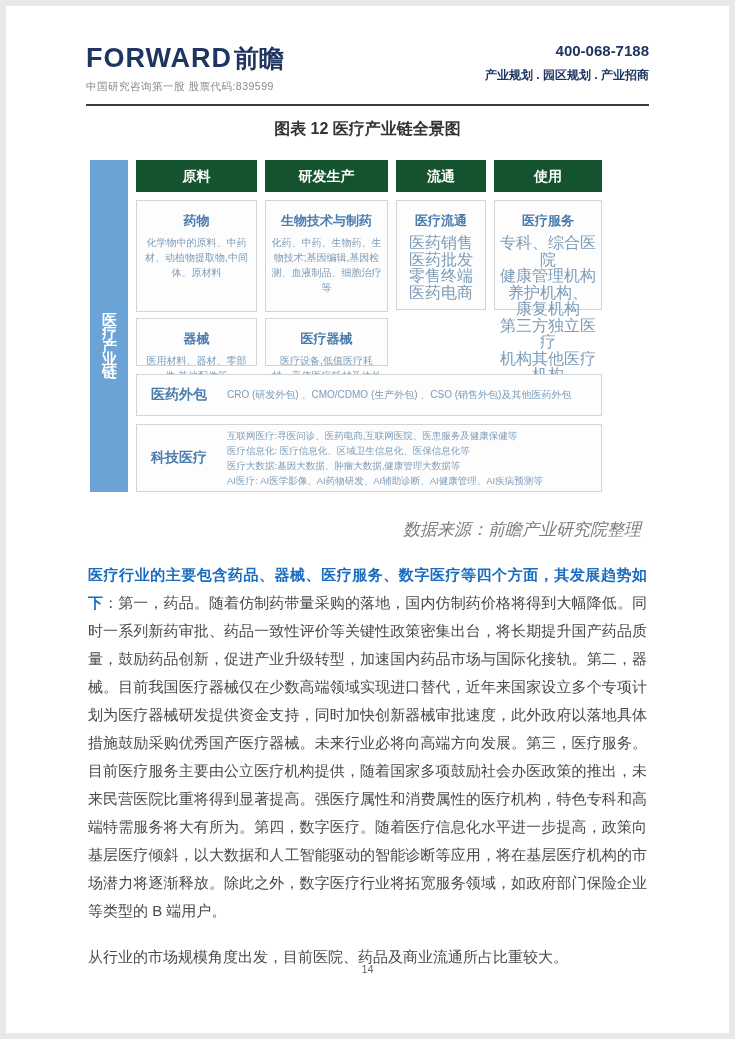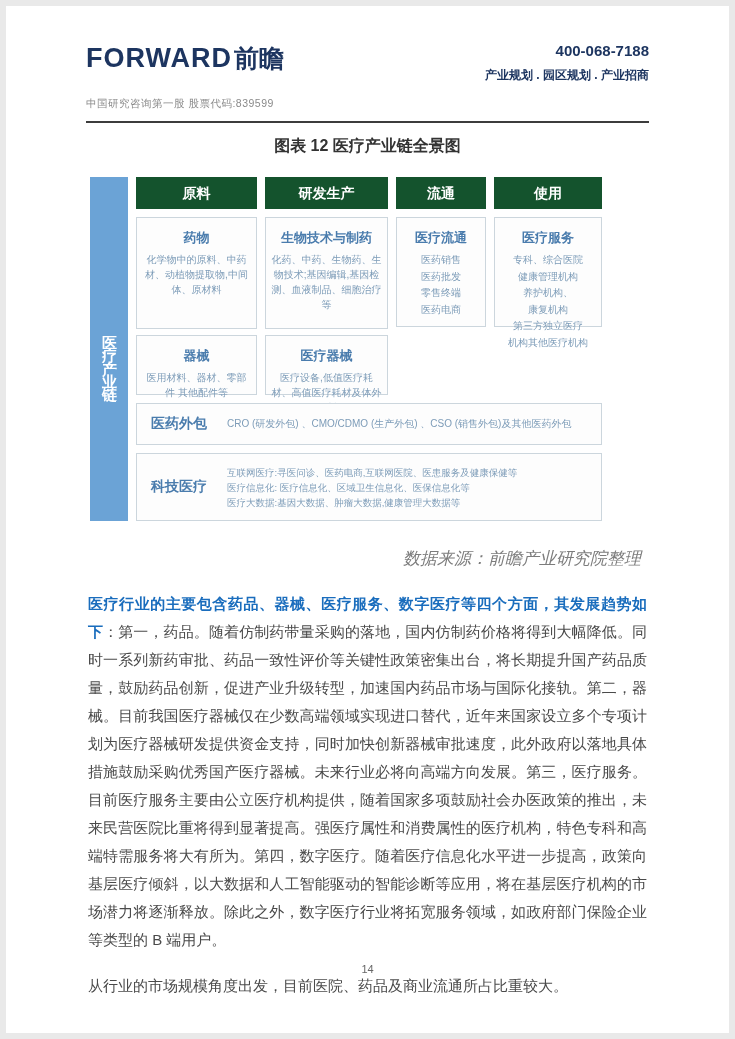--- a/index.html
+++ b/index.html
@@ -21,21 +21,21 @@
     display:flex;justify-content:space-between;align-items:flex-start;
     padding:36px 80px 0 80px;
   }
   .logo-en{
     font-size:27px;font-weight:bold;color:#1d3560;letter-spacing:1px;line-height:1;
   }
   .logo-cn{
     font-size:25px;font-weight:bold;color:#1d3560;margin-left:2px;
   }
   .logo-sub{
-    font-size:10.5px;color:#8a8a8a;margin-top:22px;letter-spacing:0.5px;
+    font-size:10.5px;color:#8a8a8a;margin-top:5px;letter-spacing:0.5px;
   }
   .contact{text-align:right;}
   .phone{font-size:15px;font-weight:bold;color:#1d3560;}
   .tagline{font-size:12px;font-weight:bold;color:#1d3560;margin-top:8px;margin-left:31px;}
   .header-rule{
     margin:10px 80px 0 80px;
     border:none;border-top:2px solid #3c3c3c;height:0;
   }
   
   .figure-title{
@@ -67,25 +67,25 @@
     font-size:14px;font-weight:bold;text-align:center;
     height:32px;line-height:32px;
   }
   .stack{display:flex;flex-direction:column;gap:6px;}
   .dbox{
     background:#fdfdfd;border:1px solid #ccd6dd;
     box-sizing:border-box;text-align:center;
     padding:8px 5px 4px 5px;
   }
   .dbox.h-tall{height:112px;}
-  .dbox.h-short{height:60px;}
+  .dbox.h-short{height:48px;}
   .dbox.h-span{height:110px;font-family:Liberation Serif, serif;}
   .dbox-title{font-size:13px;font-weight:bold;color:#4a7cad;margin:3px 0 5px 0;}
   .dbox-desc{font-size:10px;color:#7d9cb8;line-height:15px;}
-  .dbox-line{font-size:10px;color:#7d9cb8;line-height:16.5px;}
+  .dbox-line{font-size:16px;color:#7d9cb8;line-height:16.5px;}
   .wide-row{
     background:#fdfdfd;border:1px solid #ccd6dd;box-sizing:border-box;
     display:flex;align-items:center;
     padding:6px 14px;
   }
   .wide-row .row-label{
     font-size:14px;font-weight:bold;color:#4a7cad;flex:0 0 auto;margin-right:20px;
   }
   .row-outsourcing{height:42px;}
   .row-tech{height:68px;}
@@ -193,20 +193,21 @@
         <span class="row-label">医药外包</span>
         <span class="row-desc">CRO (研发外包) 、CMO/CDMO (生产外包) 、CSO (销售外包)及其他医药外包</span>
       </div>
 
       <div class="wide-row row-tech">
         <span class="row-label">科技医疗</span>
         <span class="tech-lines">
           <span class="tech-line">互联网医疗:寻医问诊、医药电商,互联网医院、医患服务及健康保健等</span>
           <span class="tech-line">医疗信息化: 医疗信息化、区域卫生信息化、医保信息化等</span>
           <span class="tech-line">医疗大数据:基因大数据、肿瘤大数据,健康管理大数据等</span>
+          <span class="tech-line">AI医疗: AI医学影像、AI药物研发、AI辅助诊断、AI健康管理、AI疾病预测等</span>
         </span>
       </div>
 
     </div>
   </div>
 
   <div class="source-note">数据来源：前瞻产业研究院整理</div>
 
   <div class="body-text">
     <p><span class="intro-highlight">医疗行业的主要包含药品、器械、医疗服务、数字医疗等四个方面，其发展趋势如下</span><span>：</span><span>第一，药品。随着仿制药带量采购的落地，国内仿制药价格将得到大幅降低。同时一系列新药审批、药品一致性评价等关键性政策密集出台，将长期提升国产药品质量，鼓励药品创新，促进产业升级转型，加速国内药品市场与国际化接轨。第二，器械。目前我国医疗器械仅在少数高端领域实现进口替代，近年来国家设立多个专项计划为医疗器械研发提供资金支持，同时加快创新器械审批速度，此外政府以落地具体措施鼓励采购优秀国产医疗器械。未来行业必将向高端方向发展。第三，医疗服务。目前医疗服务主要由公立医疗机构提供，随着国家多项鼓励社会办医政策的推出，未来民营医院比重将得到显著提高。强医疗属性和消费属性的医疗机构，特色专科和高端特需服务将大有所为。第四，数字医疗。随着医疗信息化水平进一步提高，政策向基层医疗倾斜，以大数据和人工智能驱动的智能诊断等应用，将在基层医疗机构的市场潜力将逐渐释放。除此之外，数字医疗行业将拓宽服务领域，如政府部门保险企业等类型的 B 端用户。</span></p>

